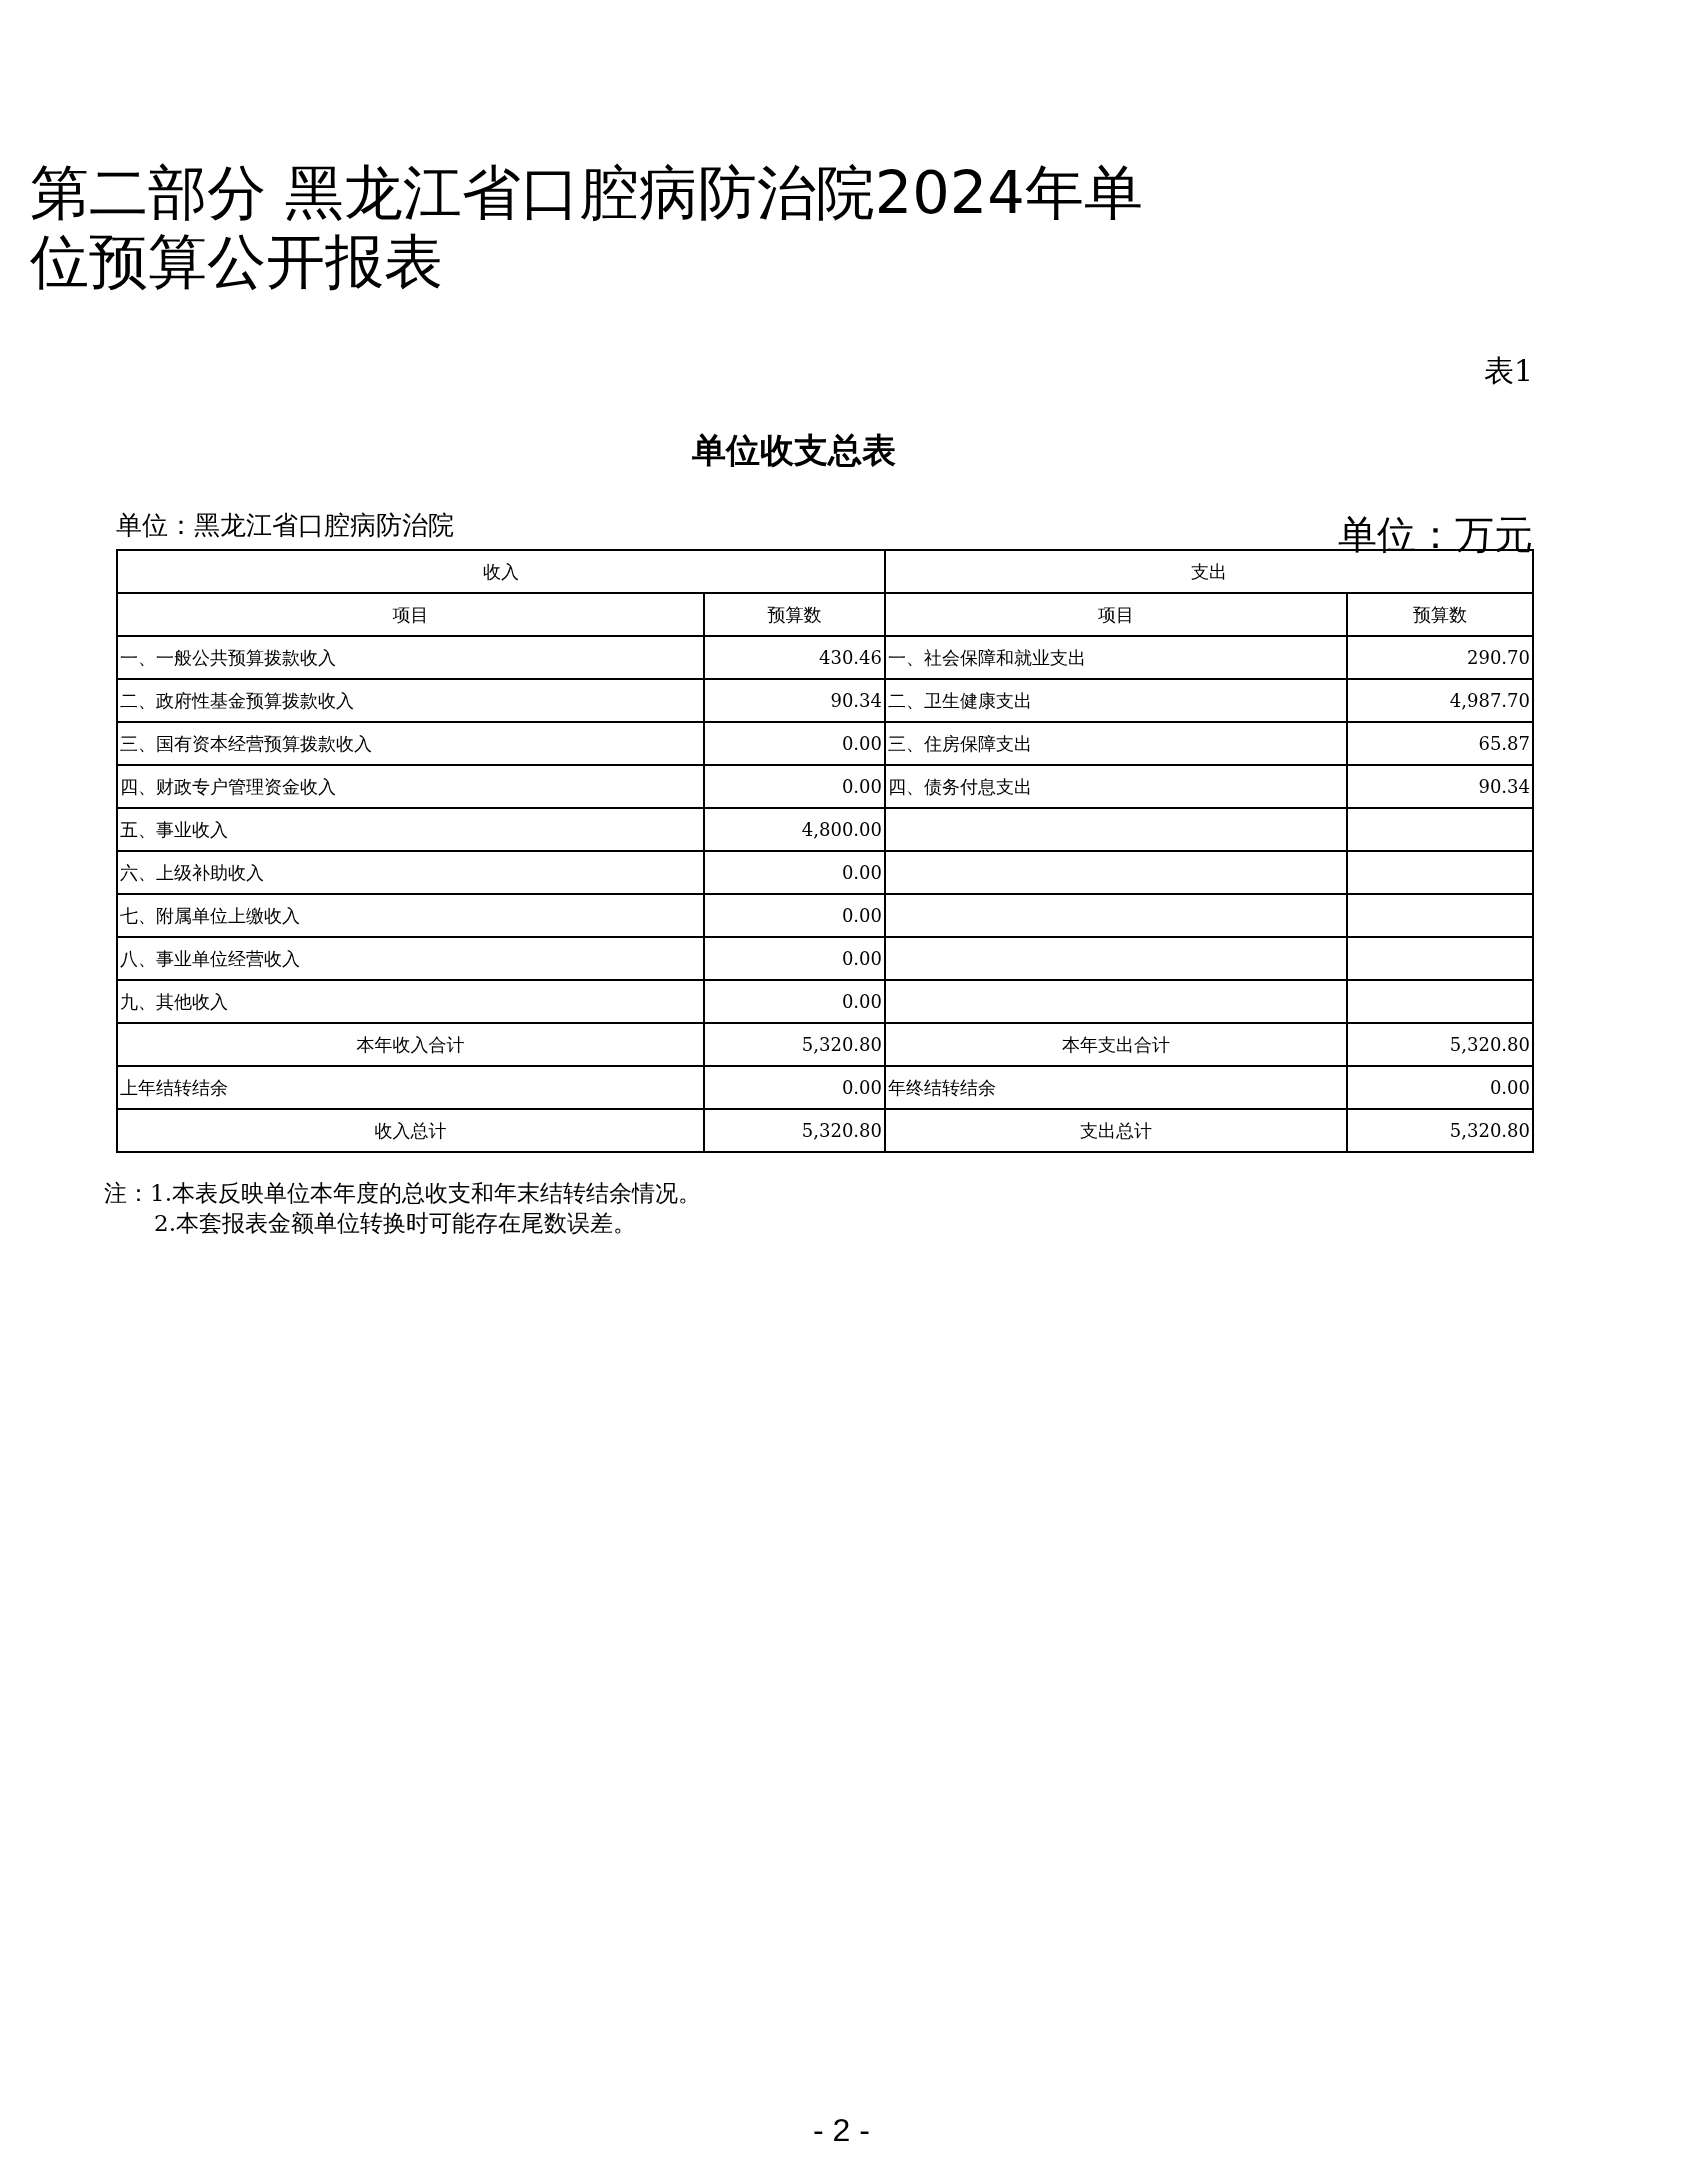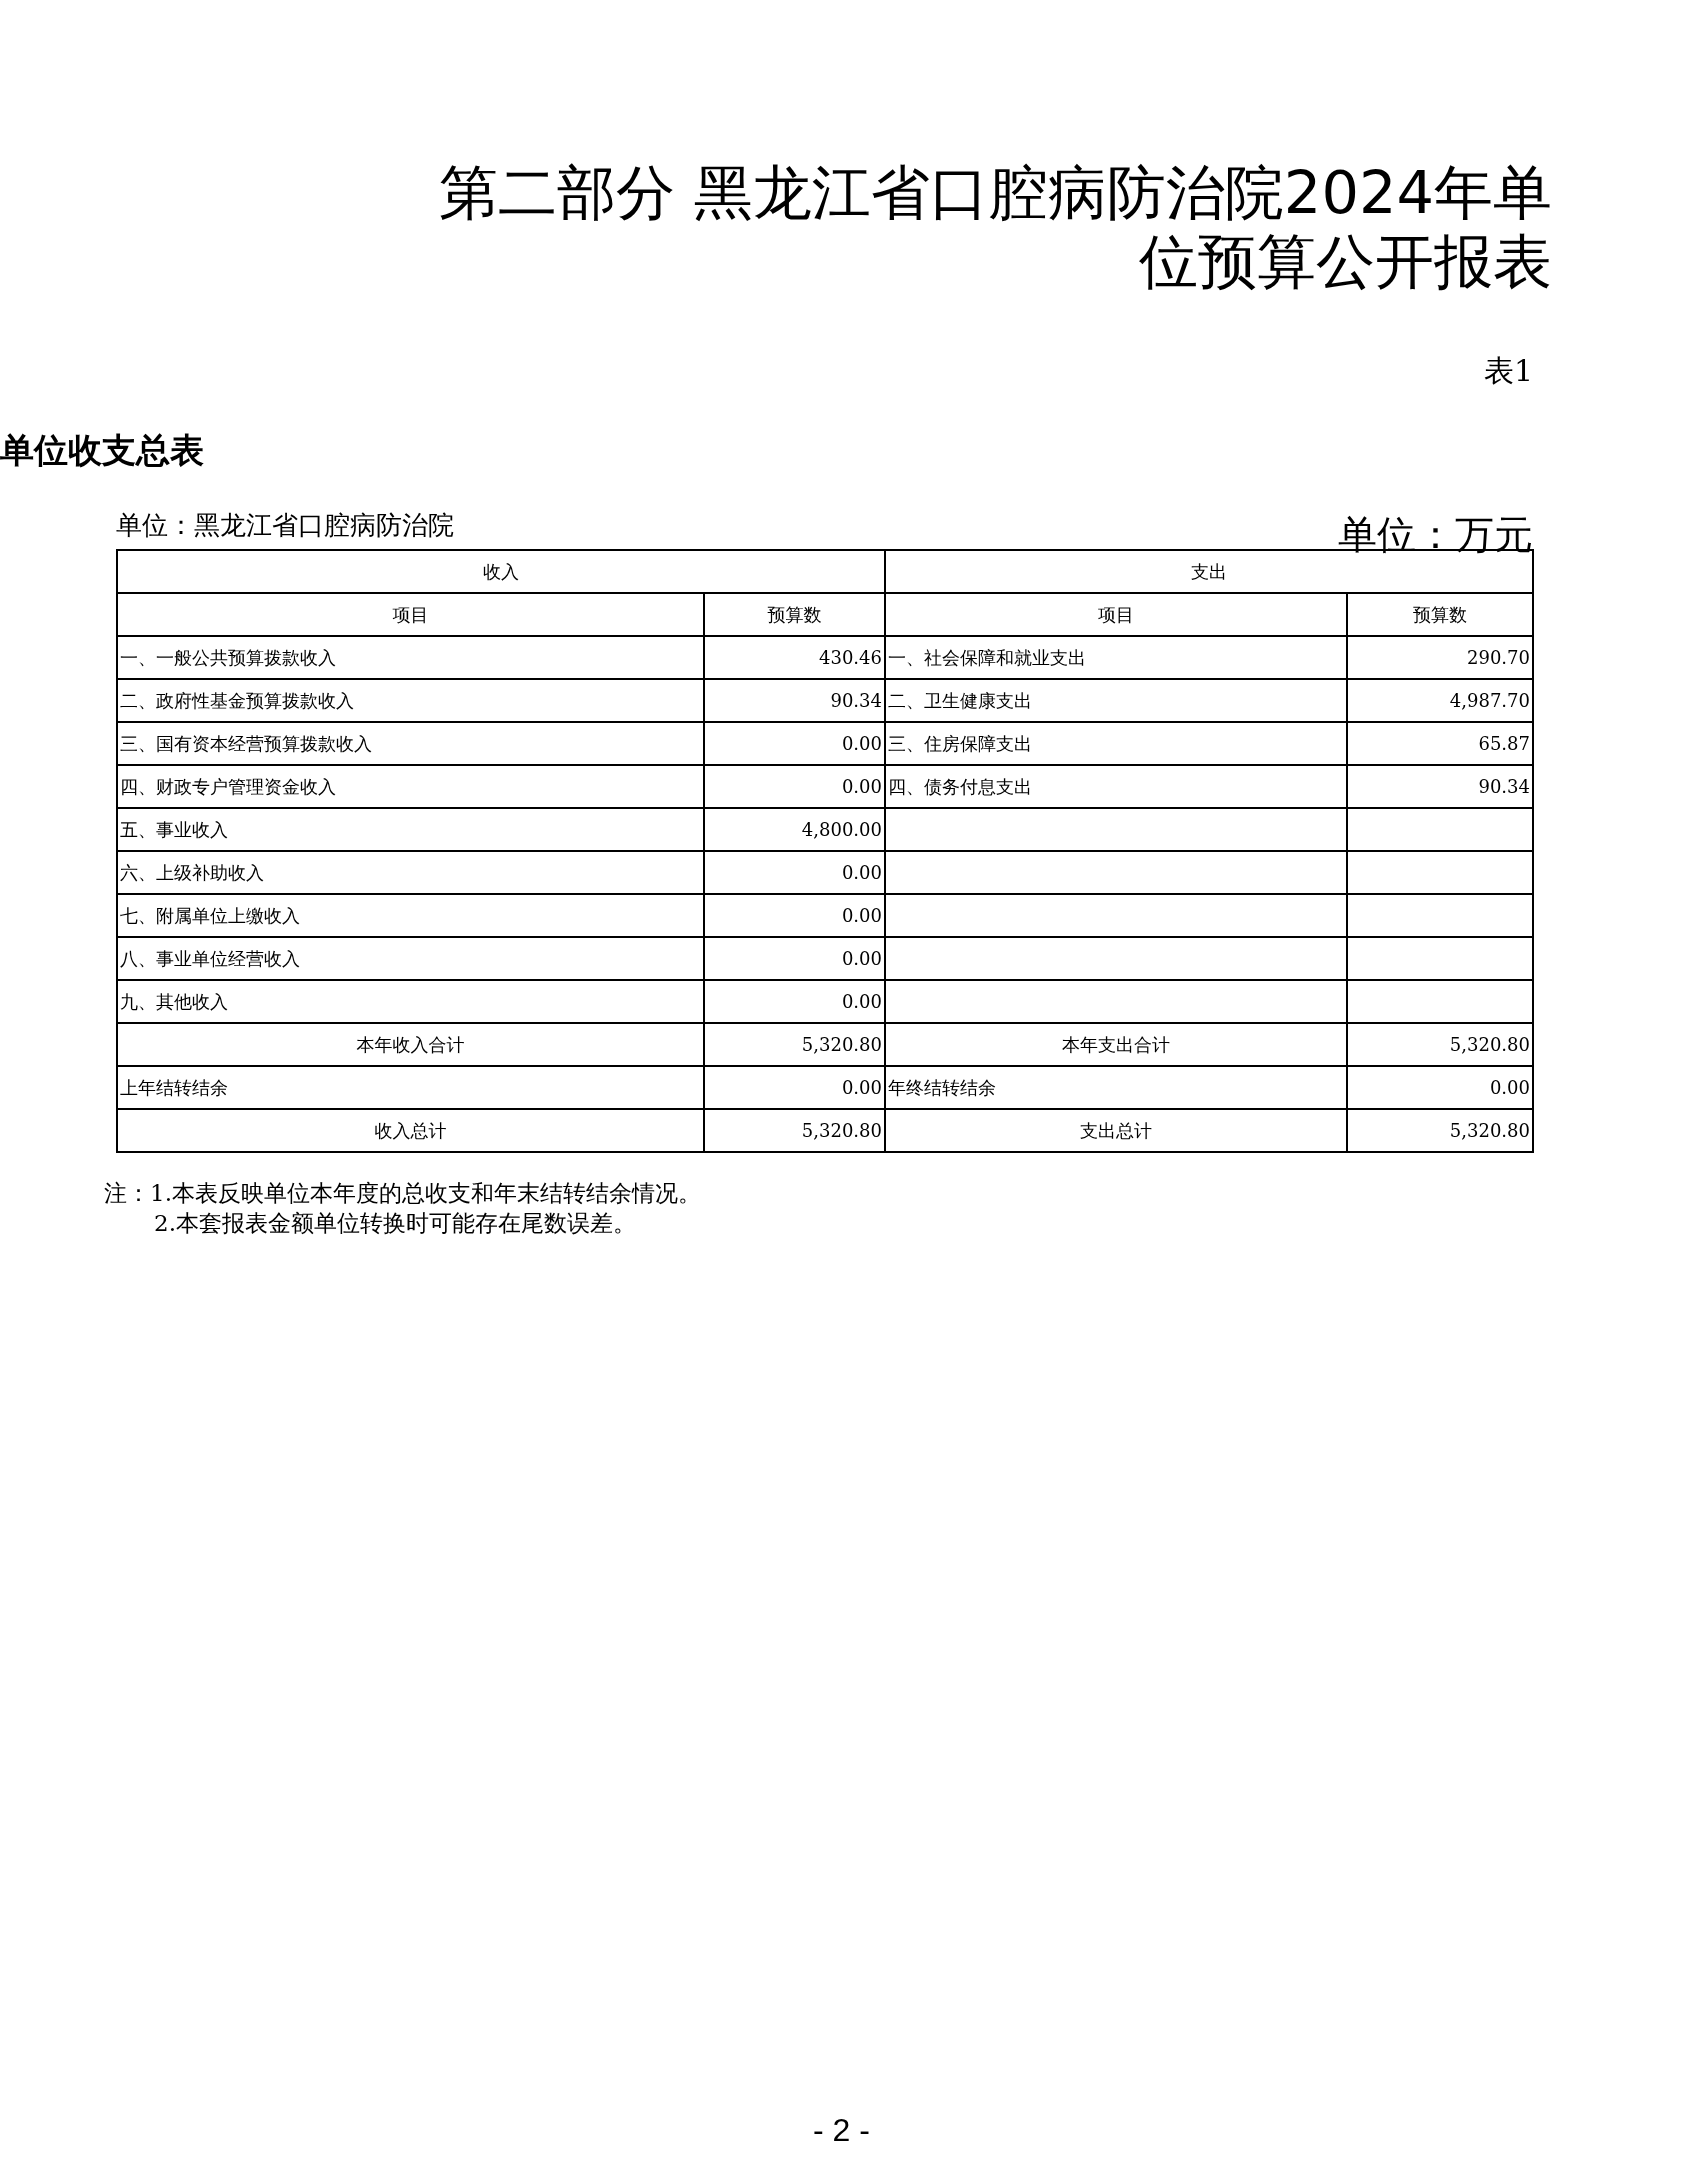--- a/index.html
+++ b/index.html
@@ -1,28 +1,28 @@
 <!DOCTYPE html>
 <html><head>
 <meta charset="utf-8">
 <style>
   html, body { margin:0; padding:0; background:#ffffff; }
   body { width:1683px; height:2178px; position:relative; overflow:hidden; color:#000; }
   .title {
     position:absolute; left:0; width:1552px; top:158px;
-    text-align:right; font-family:"DejaVu Sans", sans-serif;
-    font-size:59px; line-height:69px; font-weight:normal; letter-spacing:0px;
+    text-align:left; font-family:"DejaVu Sans", sans-serif;
+    font-size:59px; line-height:69px; font-weight:normal; letter-spacing:0px;padding-left:30px;
   }
   .title .line { display:block; }
   .table-no {
     position:absolute; right:150px; top:351px;
     font-family:"DejaVu Serif", serif; font-size:30px;
   }
   .subtitle {
-    position:absolute; left:0; width:1588px; top:428px; text-align:left;
+    position:absolute; left:0; width:1588px; top:428px; text-align:center;
     font-family:"DejaVu Sans", sans-serif; font-size:34px; font-weight:bold;
   }
   .unit-left {
     position:absolute; left:116px; top:508px;
     font-family:Liberation Sans, sans-serif; font-size:26px;
   }
   .unit-right {
     position:absolute; right:150px; top:508px;
     font-family:"DejaVu Serif", serif; font-size:39px;
   }

